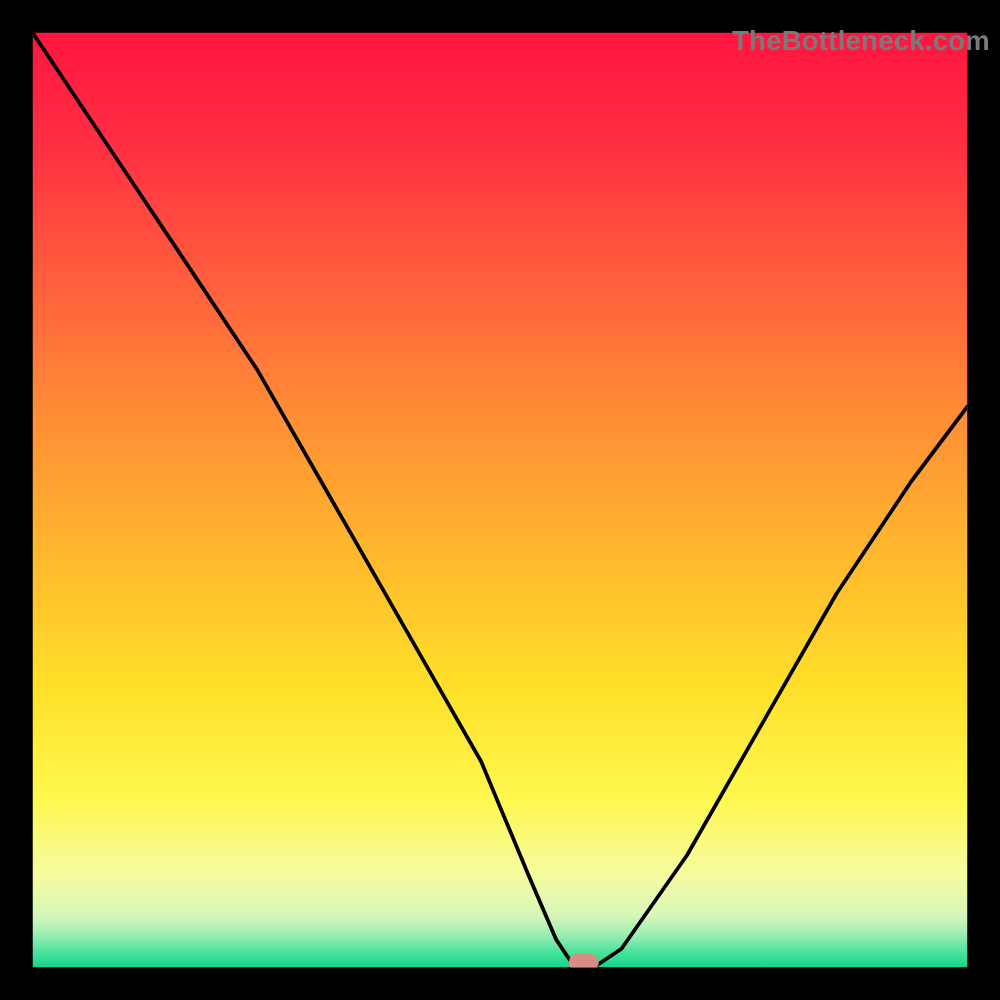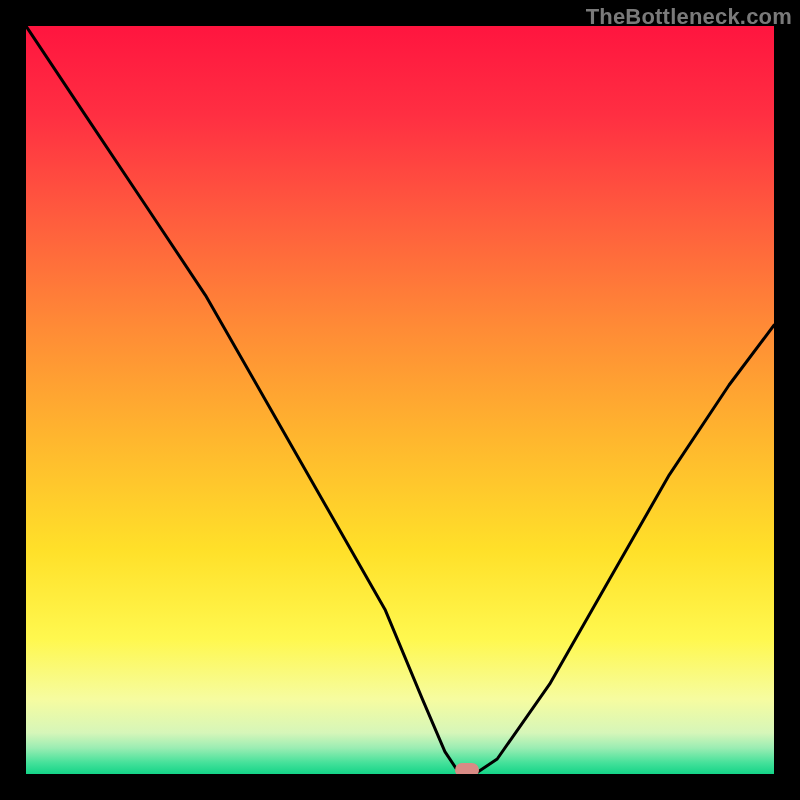--- a/index.html
+++ b/index.html
@@ -12,21 +12,21 @@
     overflow: hidden;
   }
   .frame {
     position: relative;
     width: 800px;
     height: 800px;
     background: #000;
   }
   .watermark {
     position: absolute;
-    top: 4px;
+    top: 20px;
     right: 8px;
     color: #7a7a7a;
     font-size: 22px;
     font-weight: 600;
     letter-spacing: 0.2px;
     z-index: 5;
     text-align: center;
   }
   .plot {
     position: absolute;

